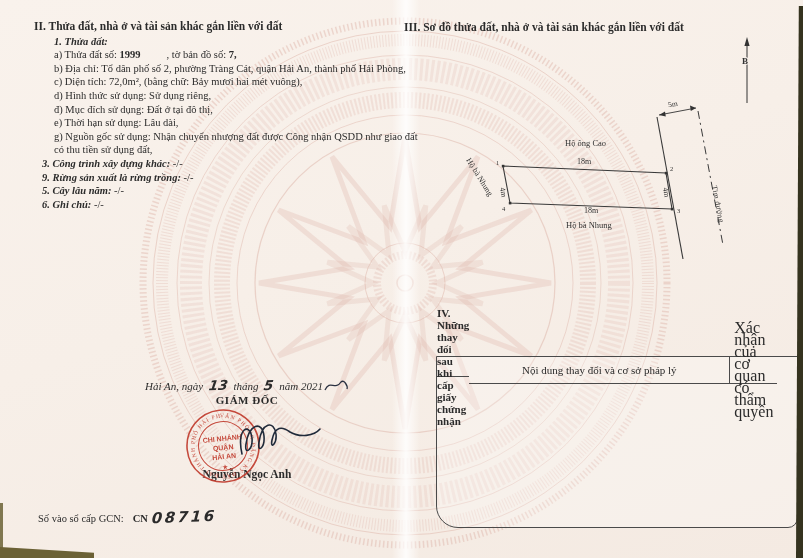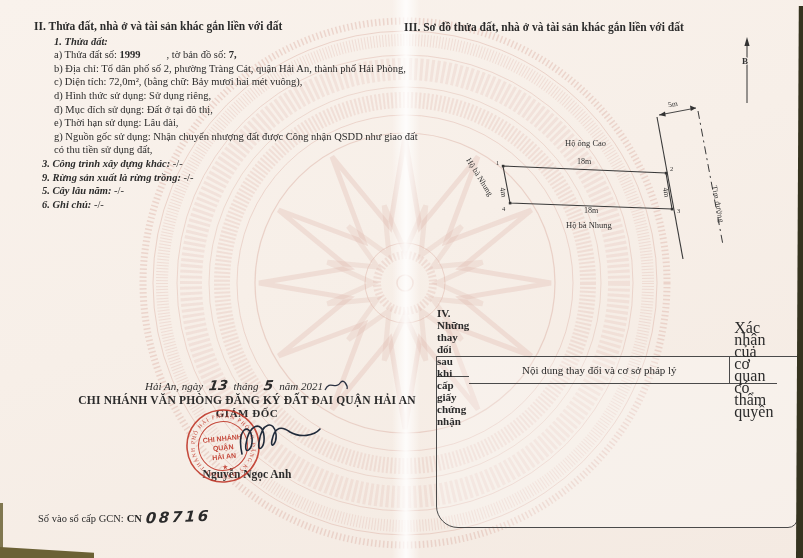--- a/index.html
+++ b/index.html
@@ -38,21 +38,21 @@
     display:inline-block;transform:skewX(-10deg) rotate(-2deg);}
   .dateline .hand{font-size:13.5px;margin:0 3px;}
   .office{font-size:11.5px;font-weight:bold;letter-spacing:.2px;margin-top:1px;}
   .gdirector{font-size:11px;font-weight:bold;margin-top:1px;letter-spacing:.5px;}
   .signername{position:absolute;left:0;top:91px;width:370px;text-align:center;
     font-size:11.5px;font-weight:bold;}
   .stampsvg{left:178px;top:406px;width:90px;height:80px;transform:rotate(-6deg);opacity:.9;}
   .sigsvg{left:212px;top:410px;width:115px;height:62px;}
   
   .gcn{left:38px;top:508px;font-size:10.5px;white-space:nowrap;}
-  .gcn .pre{font-weight:bold;margin-left:3px;}
+  .gcn .pre{font-weight:bold;margin-left:9px;}
   .gcn .num{font-size:15px;letter-spacing:2.5px;margin-left:4px;transform:skewX(-6deg) rotate(-2deg);}
   
   .tbl{left:436px;top:356px;width:360px;height:170px;border:1.5px solid #4a4a4a;
     border-radius:0 0 10px 22px;background:rgba(255,255,255,.25);
     display:flex;flex-direction:row;}
   .tbl .trow1{height:19px;border-bottom:1.3px solid #4a4a4a;display:flex;
     align-items:center;justify-content:center;font-weight:bold;font-size:11px;}
   .tbl .trow2{height:26px;border-bottom:1.3px solid #4a4a4a;display:flex;}
   .tbl .c1{width:260px;border-right:1.3px solid #4a4a4a;display:flex;
     align-items:center;justify-content:center;font-size:11px;}
@@ -152,21 +152,20 @@
     <div class="dateline">
       <span>Hải An, ngày</span>
       <span class="hand">13</span>
       <span>tháng</span>
       <span class="hand">5</span>
       <span>năm</span>
       <span>2021</span><svg width="26" height="12" style="vertical-align:-2px">
           <path d="M2,10 C7,-1 12,11 18,2 C21,-1 25,6 24,9" stroke="#2a3140" stroke-width="1.3" fill="none"></path>
         </svg>
     </div>
-    <div class="office">CHI NHÁNH VĂN PHÒNG ĐĂNG KÝ ĐẤT ĐAI QUẬN HẢI AN</div>
     <div class="gdirector">GIÁM ĐỐC</div>
     <div class="signername">Nguyễn Ngọc Anh</div>
   </div>
 
   <svg class="abs stampsvg" viewBox="0 0 90 80">
     <g fill="none" stroke="#c0392b">
       <circle cx="45" cy="40" r="36" stroke-width="1.6"></circle>
       <circle cx="45" cy="40" r="24.5" stroke-width="1"></circle>
     </g>
     <defs>

